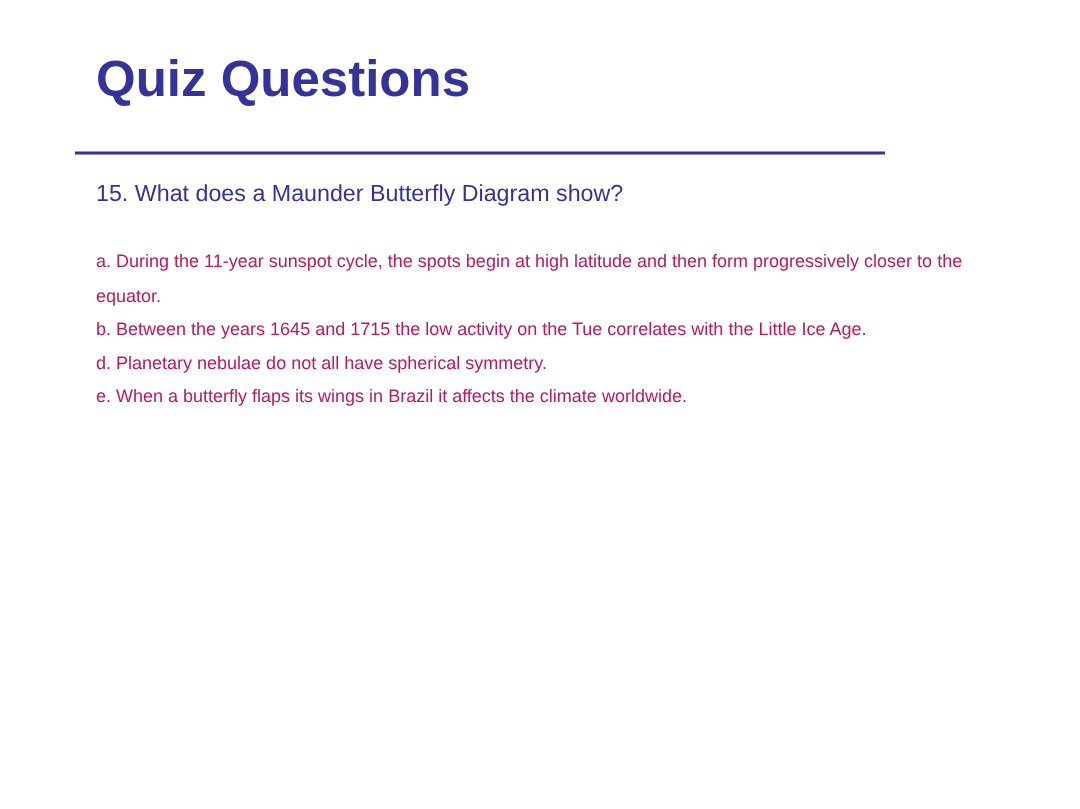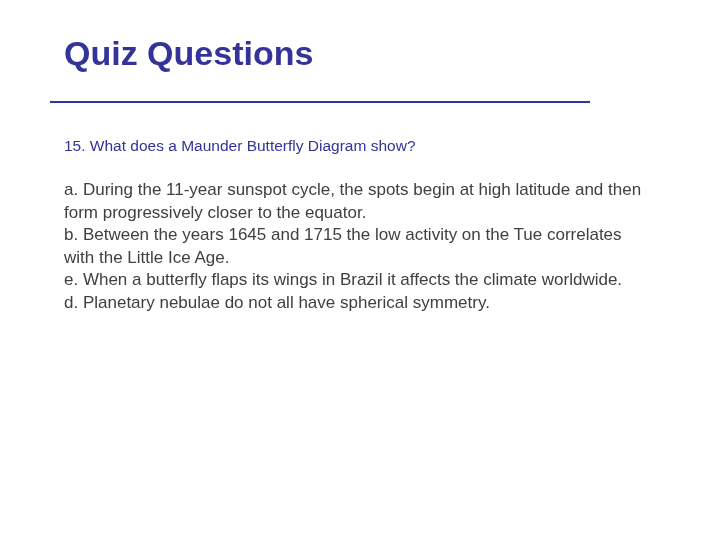--- a/index.html
+++ b/index.html
@@ -44,26 +44,26 @@
     position: absolute;
     left: 64px;
     top: 119px;
     width: 590px;
   }
   .question-line {
     font-size: 15.5px;
     line-height: 22px;
     color: #333399;
     font-weight: normal;
-    margin: 16px 0 22px 0;
+    margin: 0 0 22px 0;
   }
   .answer-line {
-    font-size: 17px;
+    font-size: 12px;
     line-height: 22.5px;
-    color: #404040;
+    color: #be185d;
     font-weight: normal;
     margin: 0;
   }
 </style>
 </head>
 <body>
 
 <div class="slide">
 
   <div class="slide-title">Quiz Questions</div>
@@ -72,19 +72,19 @@
 
   <div class="body-block">
 
     <p class="question-line">15. What does a Maunder Butterfly Diagram show?</p>
 
     <p class="answer-line">a. During the 11-year sunspot cycle, the spots begin at high latitude and then form progressively closer to the equator.</p>
 
     <p class="answer-line">b. Between the years 1645 and 1715 the low activity on the Tue correlates with the Little Ice Age.</p>
 
 
+    <p class="answer-line">d. Planetary nebulae do not all have spherical symmetry.</p>
+
     <p class="answer-line">e. When a butterfly flaps its wings in Brazil it affects the climate worldwide.</p>
-
-    <p class="answer-line">d. Planetary nebulae do not all have spherical symmetry.</p>
 
   </div>
 
 </div>
 
 </body></html>

